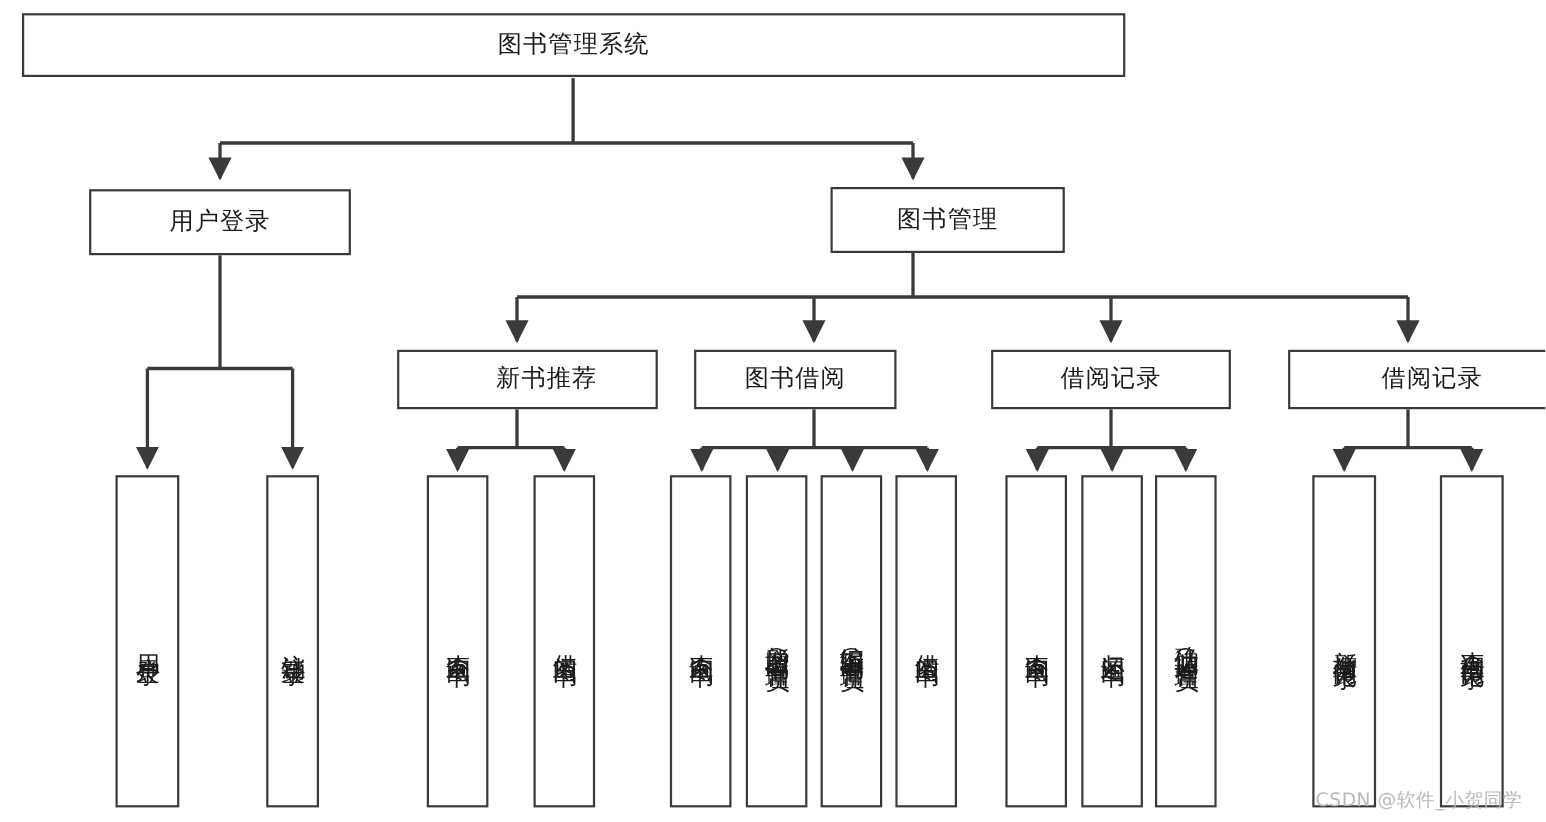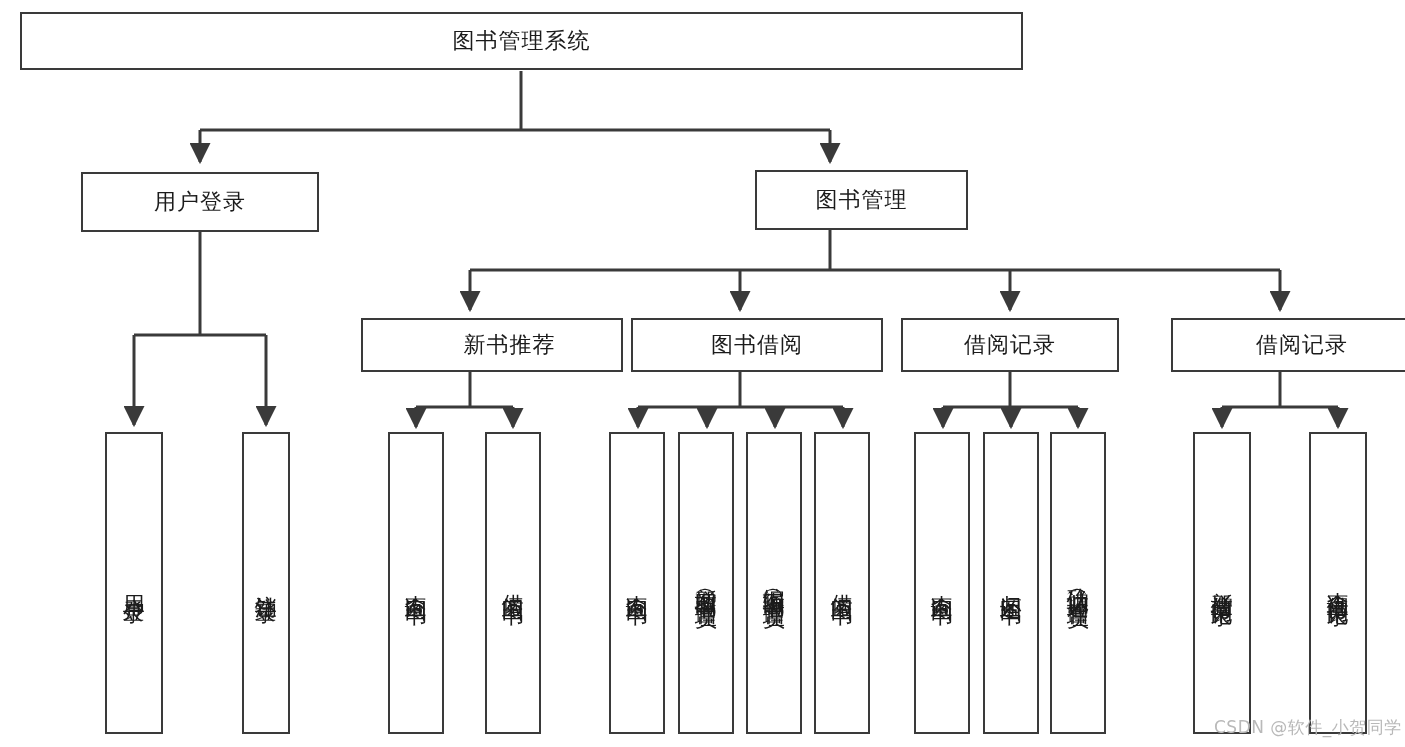--- a/index.html
+++ b/index.html
@@ -55,21 +55,20 @@
     display: block;
     white-space: normal;
     max-height: 100%;
   }
   .watermark {
     position: absolute;
     font-size: 17px;
     color: #b9b9b9;
     white-space: nowrap;
     letter-spacing: 0.5px;
-    padding-left: 18px;
   }
 </style>
 </head>
 <body>
 
 <div id="canvas">
 
   <svg id="wires" viewBox="0 0 1405 747" width="1405" height="747">
     <defs>
       <marker id="arrow" viewBox="0 0 10 10" refX="9" refY="5" markerWidth="7" markerHeight="7" orient="auto-start-reverse">
@@ -124,24 +123,24 @@
     <span>图书管理系统</span>
   </div>
 
   <div class="node node-h" style="left:81px; top:172px; width:238px; height:60px;">
     <span>用户登录</span>
   </div>
   <div class="node node-h" style="left:711px; top:170px; width:213px; height:60px;margin-left:44px;">
     <span>图书管理</span>
   </div>
 
-  <div class="node node-h" style="left:361px; top:318px; width:262px; height:54px;padding-left:35px;">
+  <div class="node node-h" style="left:361px; top:318px; width:237px; height:54px;padding-left:35px;">
     <span>新书推荐</span>
   </div>
-  <div class="node node-h" style="left:631px; top:318px; width:252px; height:54px;text-align:center;">
+  <div class="node node-h" style="left:631px; top:318px; width:184px; height:54px;text-align:center;">
     <span>图书借阅</span>
   </div>
   <div class="node node-h" style="left:901px; top:318px; width:218px; height:54px;">
     <span>借阅记录</span>
   </div>
   <div class="node node-h" style="left:1171px; top:318px; width:262px; height:54px;">
     <span>借阅记录</span>
   </div>
 
   <div class="node node-v" style="left:105px; top:432px; width:58px; height:302px;">

